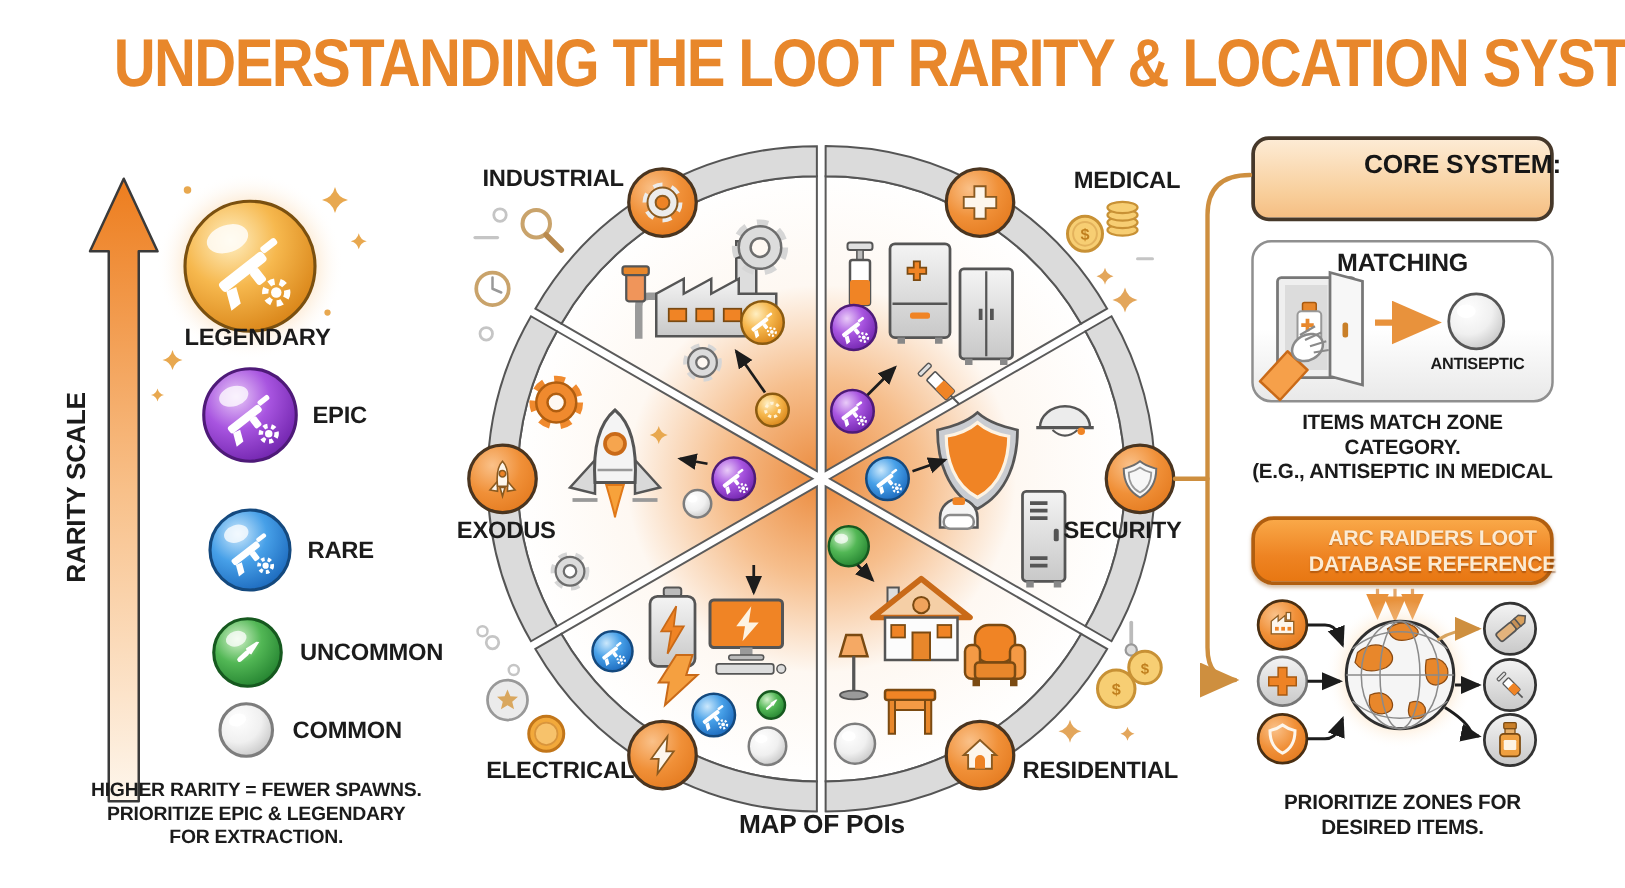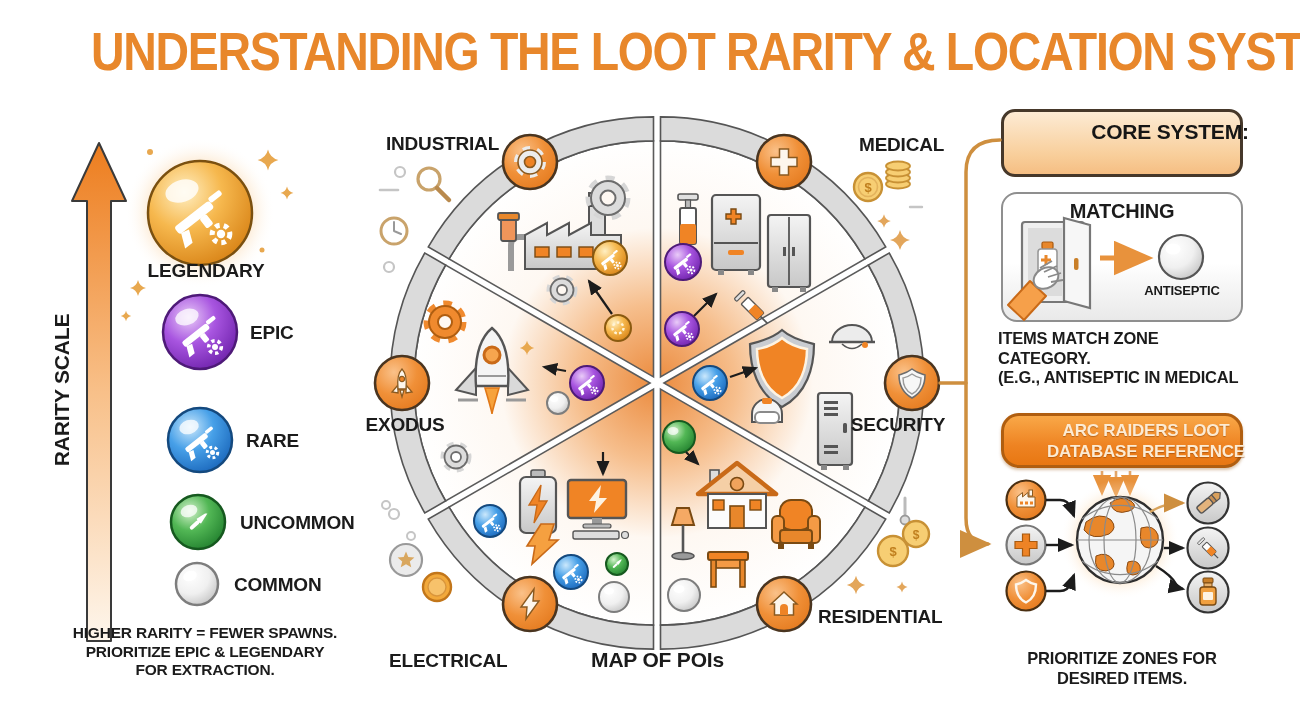--- a/index.html
+++ b/index.html
@@ -18,21 +18,21 @@
   .title{left:0;top:20px;width:1300px;text-align:center;font-size:54px;color:#E8872B;
          transform:scaleX(.86);letter-spacing:-1.5px;white-space:nowrap;}
   .axis{left:-38px;top:378px;width:200px;text-align:center;font-size:21px;transform:rotate(-90deg);}
   .tier{font-size:19px;}
   .note{font-size:15.5px;line-height:18.5px;text-align:center;}
   .slabel{font-size:19px;}
   .caption{left:555px;top:648px;width:205px;text-align:center;font-size:21px;}
   .corebox-text{left:1001px;top:119px;width:242px;text-align:center;font-size:21px;line-height:25px;color:#161616;padding-left:48px;}
   .match-title{left:1001px;top:200px;width:242px;text-align:center;font-size:20px;}
   .antiseptic{left:1136px;top:283px;width:92px;text-align:center;font-size:13px;}
-  .rpnote{left:998px;top:329px;width:248px;text-align:left;font-size:16.5px;line-height:19.5px;}
+  .rpnote{left:998px;top:329px;width:248px;text-align:center;font-size:16.5px;line-height:19.5px;}
   .btn-text{left:1001px;top:420px;width:290px;text-align:center;font-size:17px;line-height:21px;
             color:#FCEBD3;text-shadow:0 1px 1px rgba(120,50,0,.45);}
   .footer{left:998px;top:633px;width:248px;text-align:center;font-size:16.5px;line-height:19.5px;}
 </style>
 </head>
 <body>
 
 <div id="canvas">
 
   <div class="box core-box"></div>
@@ -622,21 +622,21 @@
   <div class="t note" style="left:55px;top:624px;width:300px;">
     <span style="display:block;">HIGHER RARITY = FEWER SPAWNS.</span>
     <span style="display:block;">PRIORITIZE EPIC &amp; LEGENDARY</span>
     <span style="display:block;">FOR EXTRACTION.</span>
   </div>
 
   <div class="t slabel" style="left:386px;top:133px;">INDUSTRIAL</div>
   <div class="t slabel" style="left:816px;top:134px;margin-left:43px;">MEDICAL</div>
   <div class="t slabel" style="left:845px;top:414px;width:106px;text-align:center;">SECURITY</div>
   <div class="t slabel" style="left:818px;top:606px;">RESIDENTIAL</div>
-  <div class="t slabel" style="left:389px;top:606px;margin-top:44px;">ELECTRICAL</div>
+  <div class="t slabel" style="left:389px;top:606px;">ELECTRICAL</div>
   <div class="t slabel" style="left:352px;top:414px;width:106px;text-align:center;">EXODUS</div>
 
   <div class="t caption">MAP OF POIs</div>
 
   <div class="t corebox-text">
     <span style="display:block;">CORE SYSTEM:</span>
   </div>
 
   <div class="t match-title">MATCHING</div>
   <div class="t antiseptic">ANTISEPTIC</div>
@@ -645,17 +645,17 @@
     <span style="display:block;">ITEMS MATCH ZONE CATEGORY.</span>
     <span style="display:block;">(E.G., ANTISEPTIC IN MEDICAL</span>
   </div>
 
   <div class="t btn-text">
     <span style="display:block;">ARC RAIDERS LOOT</span>
     <span style="display:block;">DATABASE REFERENCE</span>
   </div>
 
   <div class="t footer">
-    <span style="display:block;margin-top:16px;">PRIORITIZE ZONES FOR</span>
+    <span style="display:block;">PRIORITIZE ZONES FOR</span>
     <span style="display:block;">DESIRED ITEMS.</span>
   </div>
 
 </div>
 
 </body></html>

